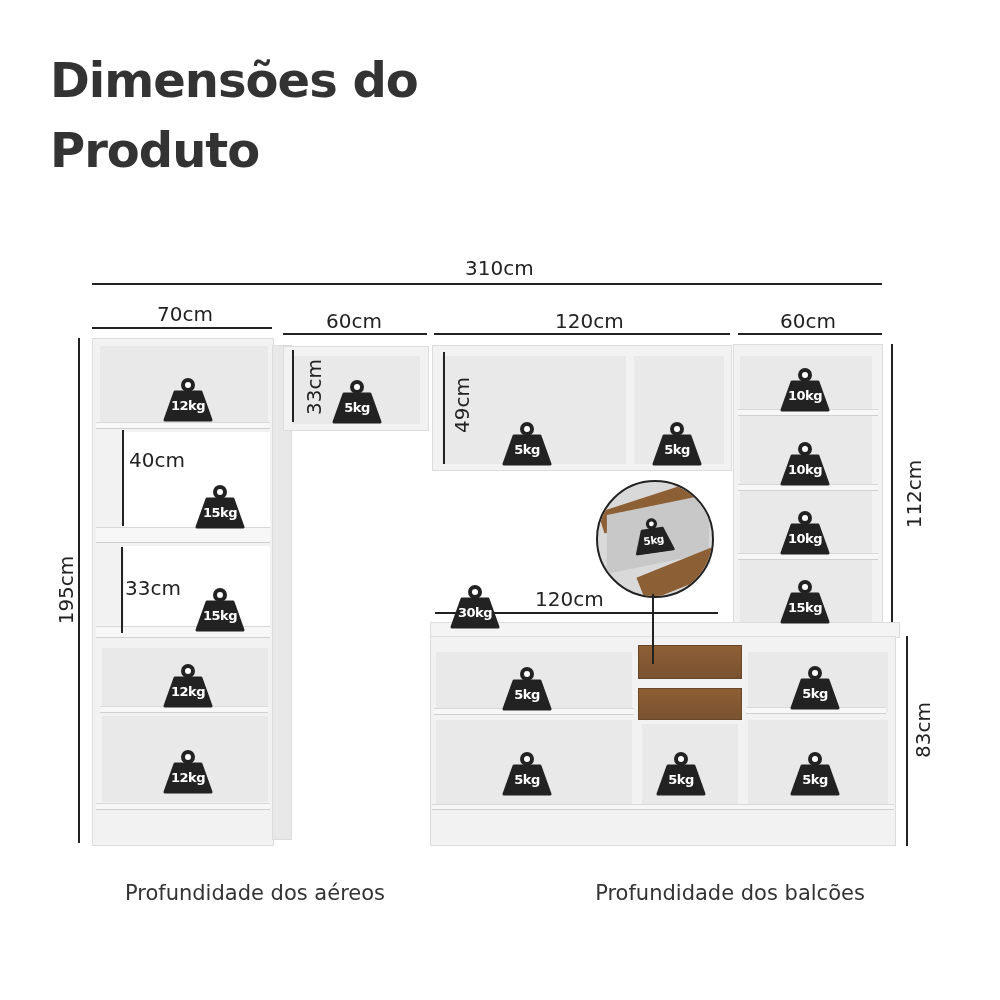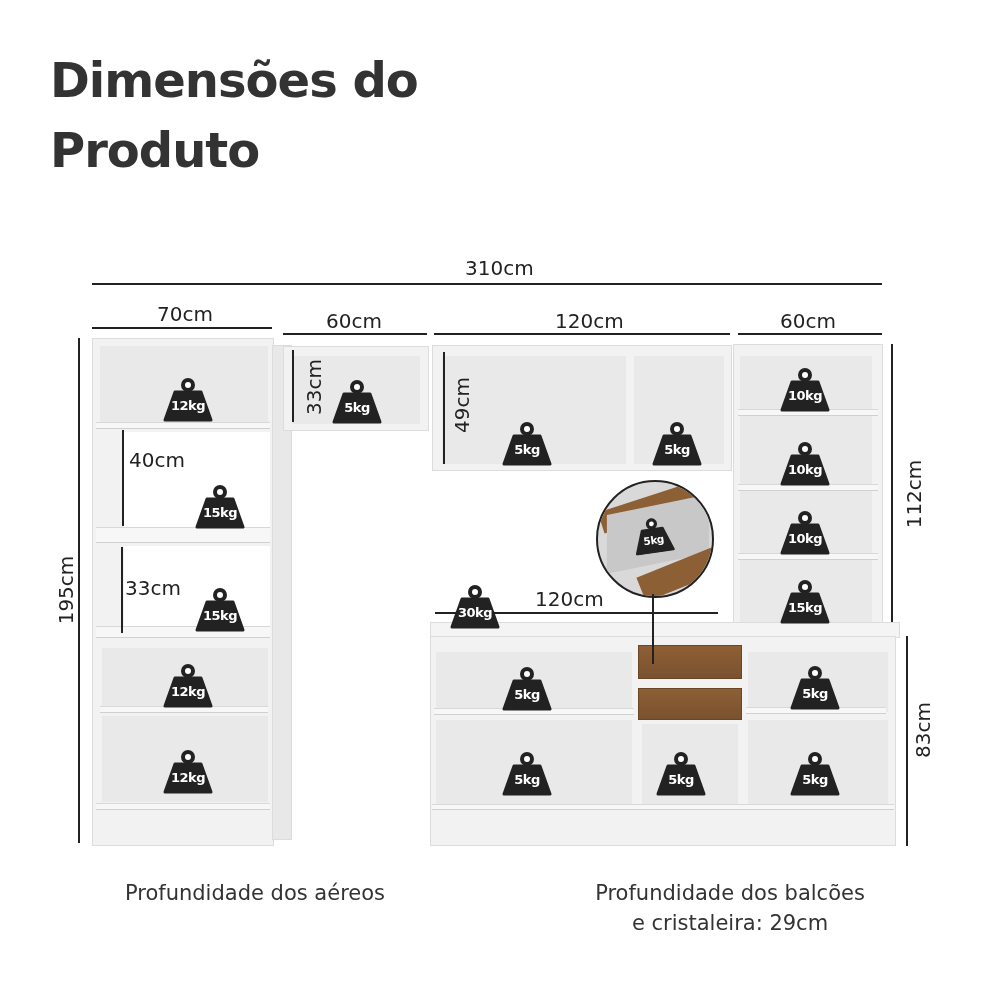--- a/index.html
+++ b/index.html
@@ -258,14 +258,13 @@
       </svg>
       <span>5kg</span>
     </div>
   </div>
 
 <div class="note" style="left:100px;top:878px;width:310px;">
   <div>Profundidade dos aéreos</div>
 </div>
 <div class="note" style="left:575px;top:878px;width:310px;">
   <div>Profundidade dos balcões</div>
-  <div>e cristaleira: 29cm</div>
 </div>
 
 </body></html>

